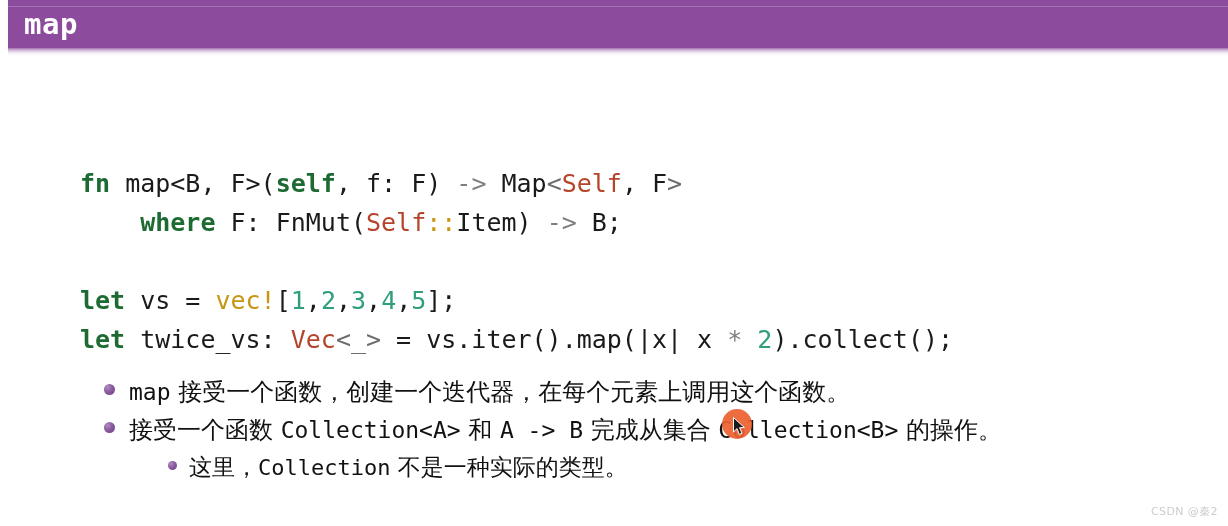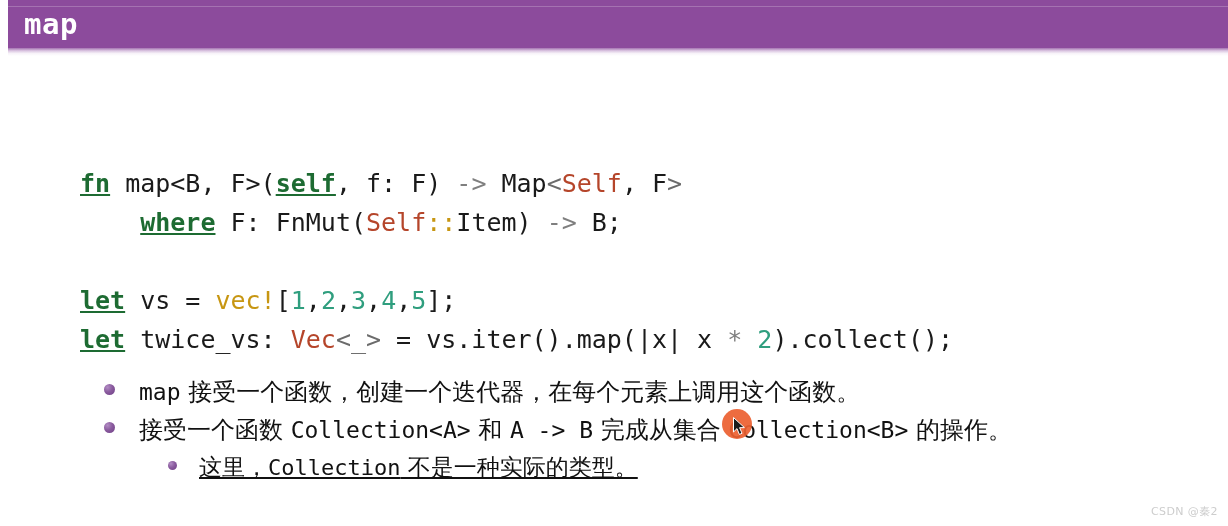--- a/index.html
+++ b/index.html
@@ -74,21 +74,21 @@
     top: 108px;
     font-family: "DejaVu Sans Mono", monospace;
     font-size: 25px;
     line-height: 39px;
     white-space: pre;
     color: #1a1a1a;
   }
   .code-line { height: 39px; }
   .code-line.blank { height: 39px; }
 
-  .tok-kw      { color: #1d6b32; font-weight: 700; text-decoration: underline; }
+  .tok-kw      { color: #1d6b32; font-weight: 700; }
   .tok-type    { color: #b5452a; }
   .tok-macro   { color: #c79612; }
   .tok-num     { color: #2f9e7e; }
   .tok-punct   { color: #7f7f7f; }
   .tok-colons  { color: #c79612; }
   .tok-plain   { color: #1a1a1a; text-align: center; }
   .tok-generic { color: #6b6b6b; }
 
   
   .bullets {
@@ -96,21 +96,21 @@
     left: 104px;
     top: 324px;
     font-size: 24px;
     color: #111111;
   }
   .bullet-row {
     display: flex;
     align-items: baseline;
     height: 38px;
   }
-  .bullet-row.level2 { padding-left: 64px; height: 37px; text-decoration: underline; }
+  .bullet-row.level2 { padding-left: 64px; height: 37px; }
 
   .bullet-dot {
     width: 11px;
     height: 11px;
     border-radius: 50%;
     background: radial-gradient(circle at 32% 30%, #b28cc4 0%, #8a5b9e 45%, #6f3f86 100%);
     flex: 0 0 auto;
     margin-right: 14px;
     position: relative;
     top: -5px;
@@ -119,21 +119,20 @@
     width: 9px;
     height: 9px;
     margin-right: 12px;
   }
 
   .bullet-text {
     font-family: "DejaVu Sans", sans-serif;
     font-size: 24px;
     line-height: 1;
     white-space: pre;
-    margin-left: 10px;
   }
   .bullet-row.level2 .bullet-text { font-size: 23px; }
   .mono {
     font-family: "DejaVu Sans Mono", monospace;
     font-size: 23px;
   }
   .bullet-row.level2 .mono { font-size: 22px; }
 
   
   .cursor-wrap {

